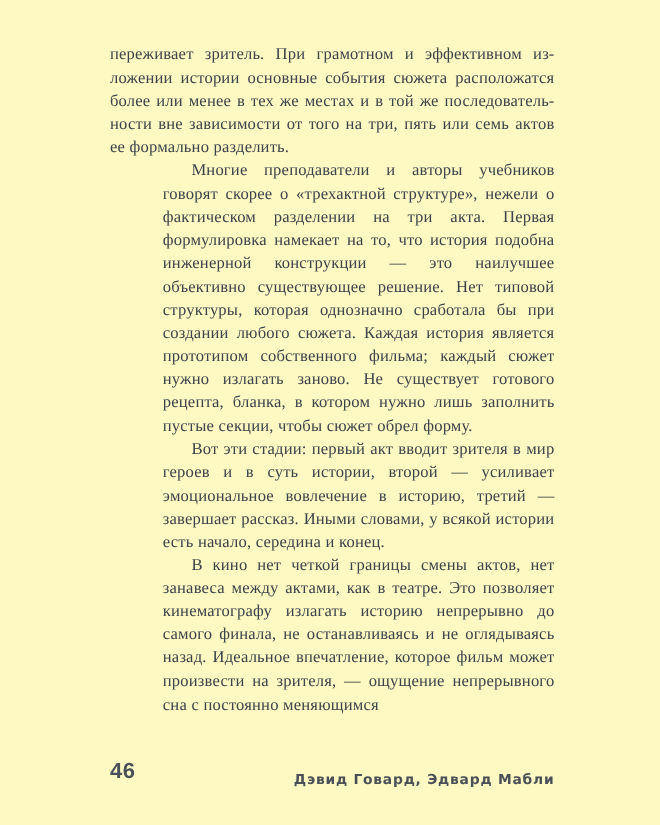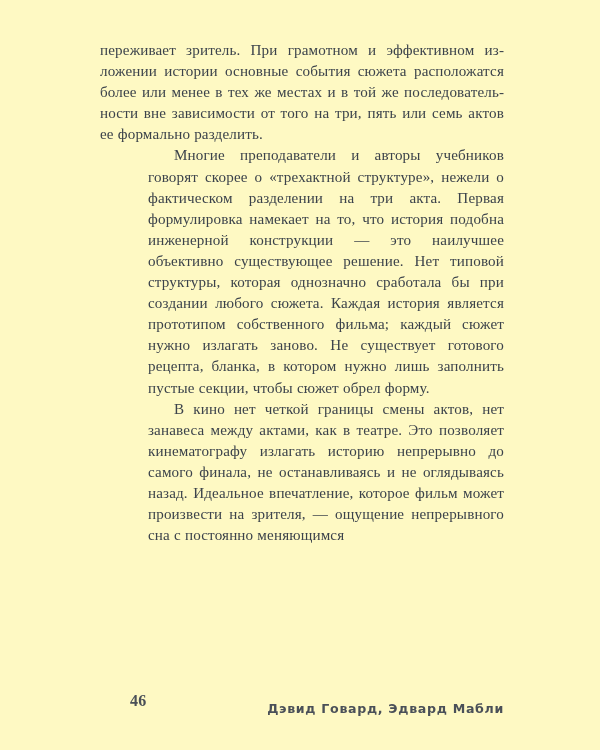--- a/index.html
+++ b/index.html
@@ -57,45 +57,45 @@
     right: 96px;
     top: 690px;
     height: 22px;
     display: flex;
     align-items: center;
     justify-content: space-between;
   }
 
   .folio {
     color: #4a5058;
-    font-family: Liberation Serif, serif;
-    font-size: 16px;
+    font-family: Liberation Sans, sans-serif;
+    font-size: 20px;
     font-weight: 700;
     letter-spacing: 0.02em;
-    margin-left: 30px;
   }
 
   .running-head {
     color: #4a5058;
     font-family: "DejaVu Sans", "Liberation Sans", sans-serif;
     font-size: 12.6px;
     font-weight: 700;
     letter-spacing: 0.055em;
     white-space: nowrap;
     margin-top: 14px;
   }
 </style>
 </head>
 <body style="color: rgb(60, 67, 75);">
 
 <div class="page" style="background: #fef9c3;">
 
   <div class="content">
     <p class="para">переживает зритель. При грамотном и эффективном из­ложении истории основные события сюжета расположатся более или менее в тех же местах и в той же последователь­ности вне зависимости от того на три, пять или семь актов ее формально разделить.</p>
     <p class="para indent">Многие преподаватели и авторы учебников говорят скорее о «трехактной структуре», нежели о фактическом раз­делении на три акта. Первая формулировка намекает на то, что история подобна инженерной конструкции — это наи­лучшее объективно существующее решение. Нет типовой структуры, которая однозначно сработала бы при создании любого сюжета. Каждая история является прототипом соб­ственного фильма; каждый сюжет нужно излагать заново. Не существует готового рецепта, бланка, в котором нужно лишь заполнить пустые секции, чтобы сюжет обрел форму.</p>
+    <p class="para indent">Вот эти стадии: первый акт вводит зрителя в мир ге­роев и в суть истории, второй — усиливает эмоциональное вовлечение в историю, третий — завершает рассказ. Иными словами, у всякой истории есть начало, середина и конец.</p>
     <p class="para indent">В кино нет четкой границы смены актов, нет зана­веса между актами, как в театре. Это позволяет кинема­тографу излагать историю непрерывно до самого финала, не останавливаясь и не оглядываясь назад. Идеальное впе­чатление, которое фильм может произвести на зрителя, — ощущение непрерывного сна с постоянно меняющимся</p>
   </div>
 
   <div class="footer">
     <span class="folio">46</span>
     <span class="running-head">Дэвид Говард, Эдвард Мабли</span>
   </div>
 
 </div>
 

